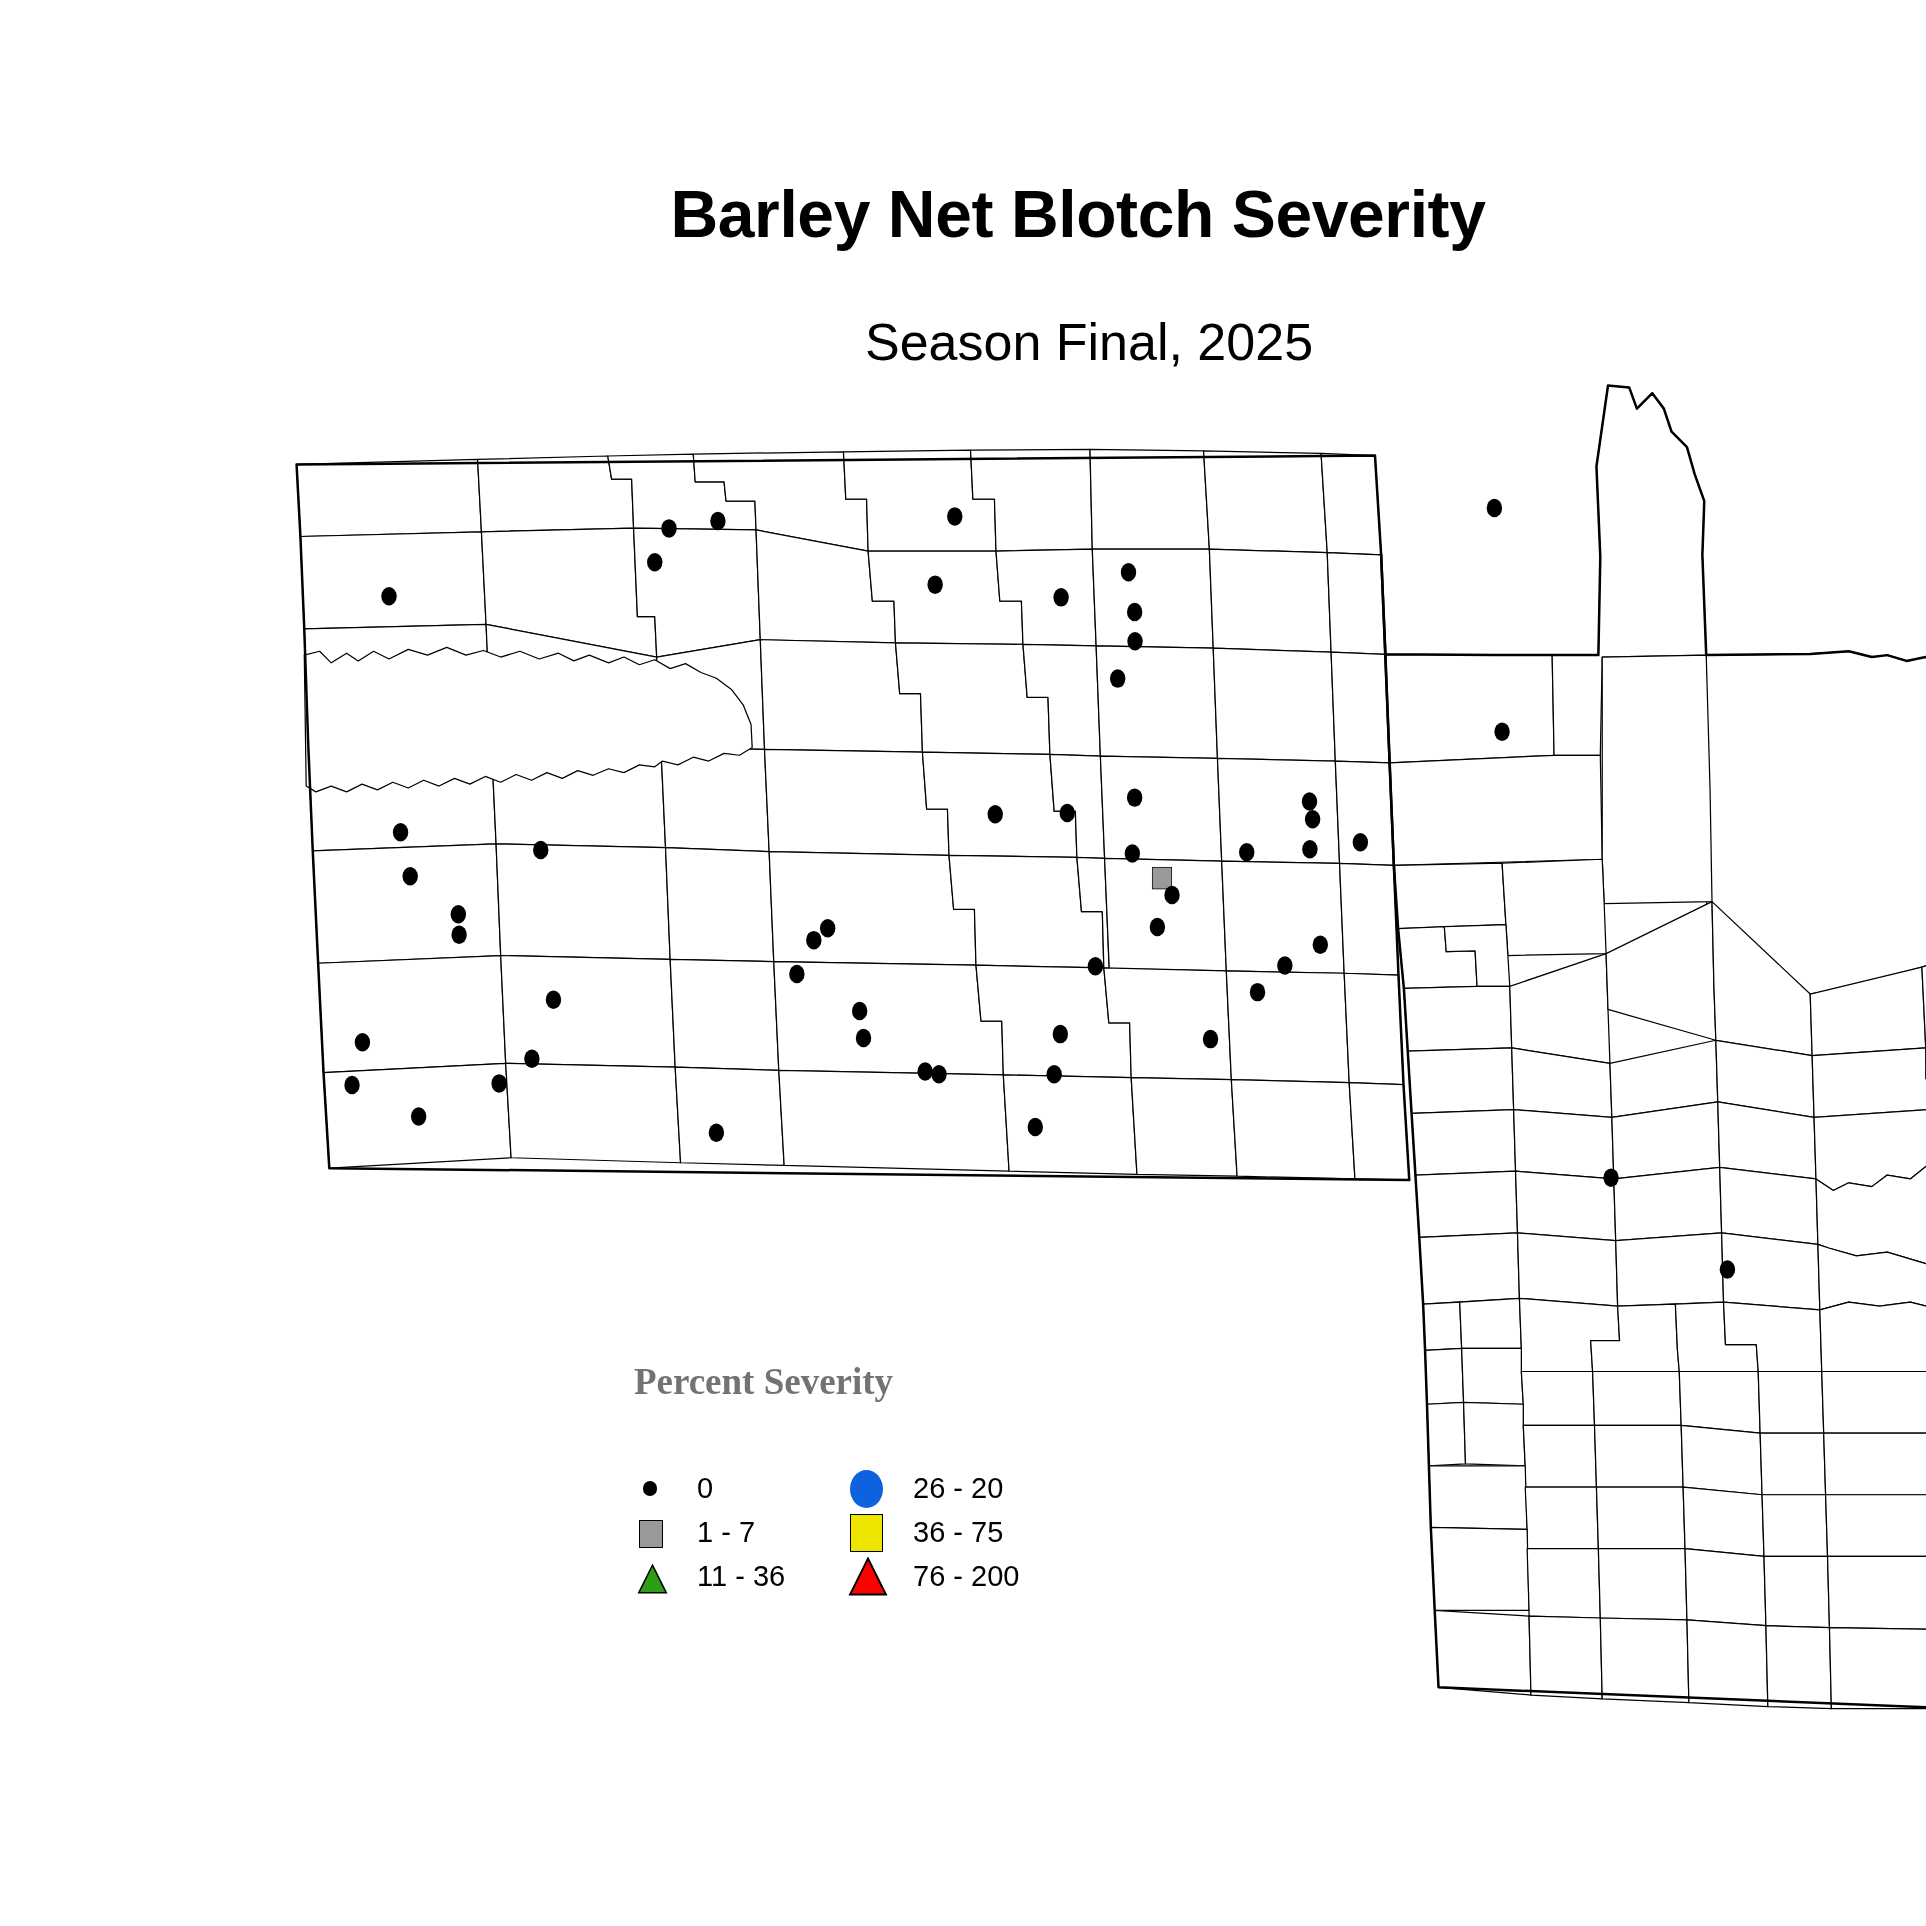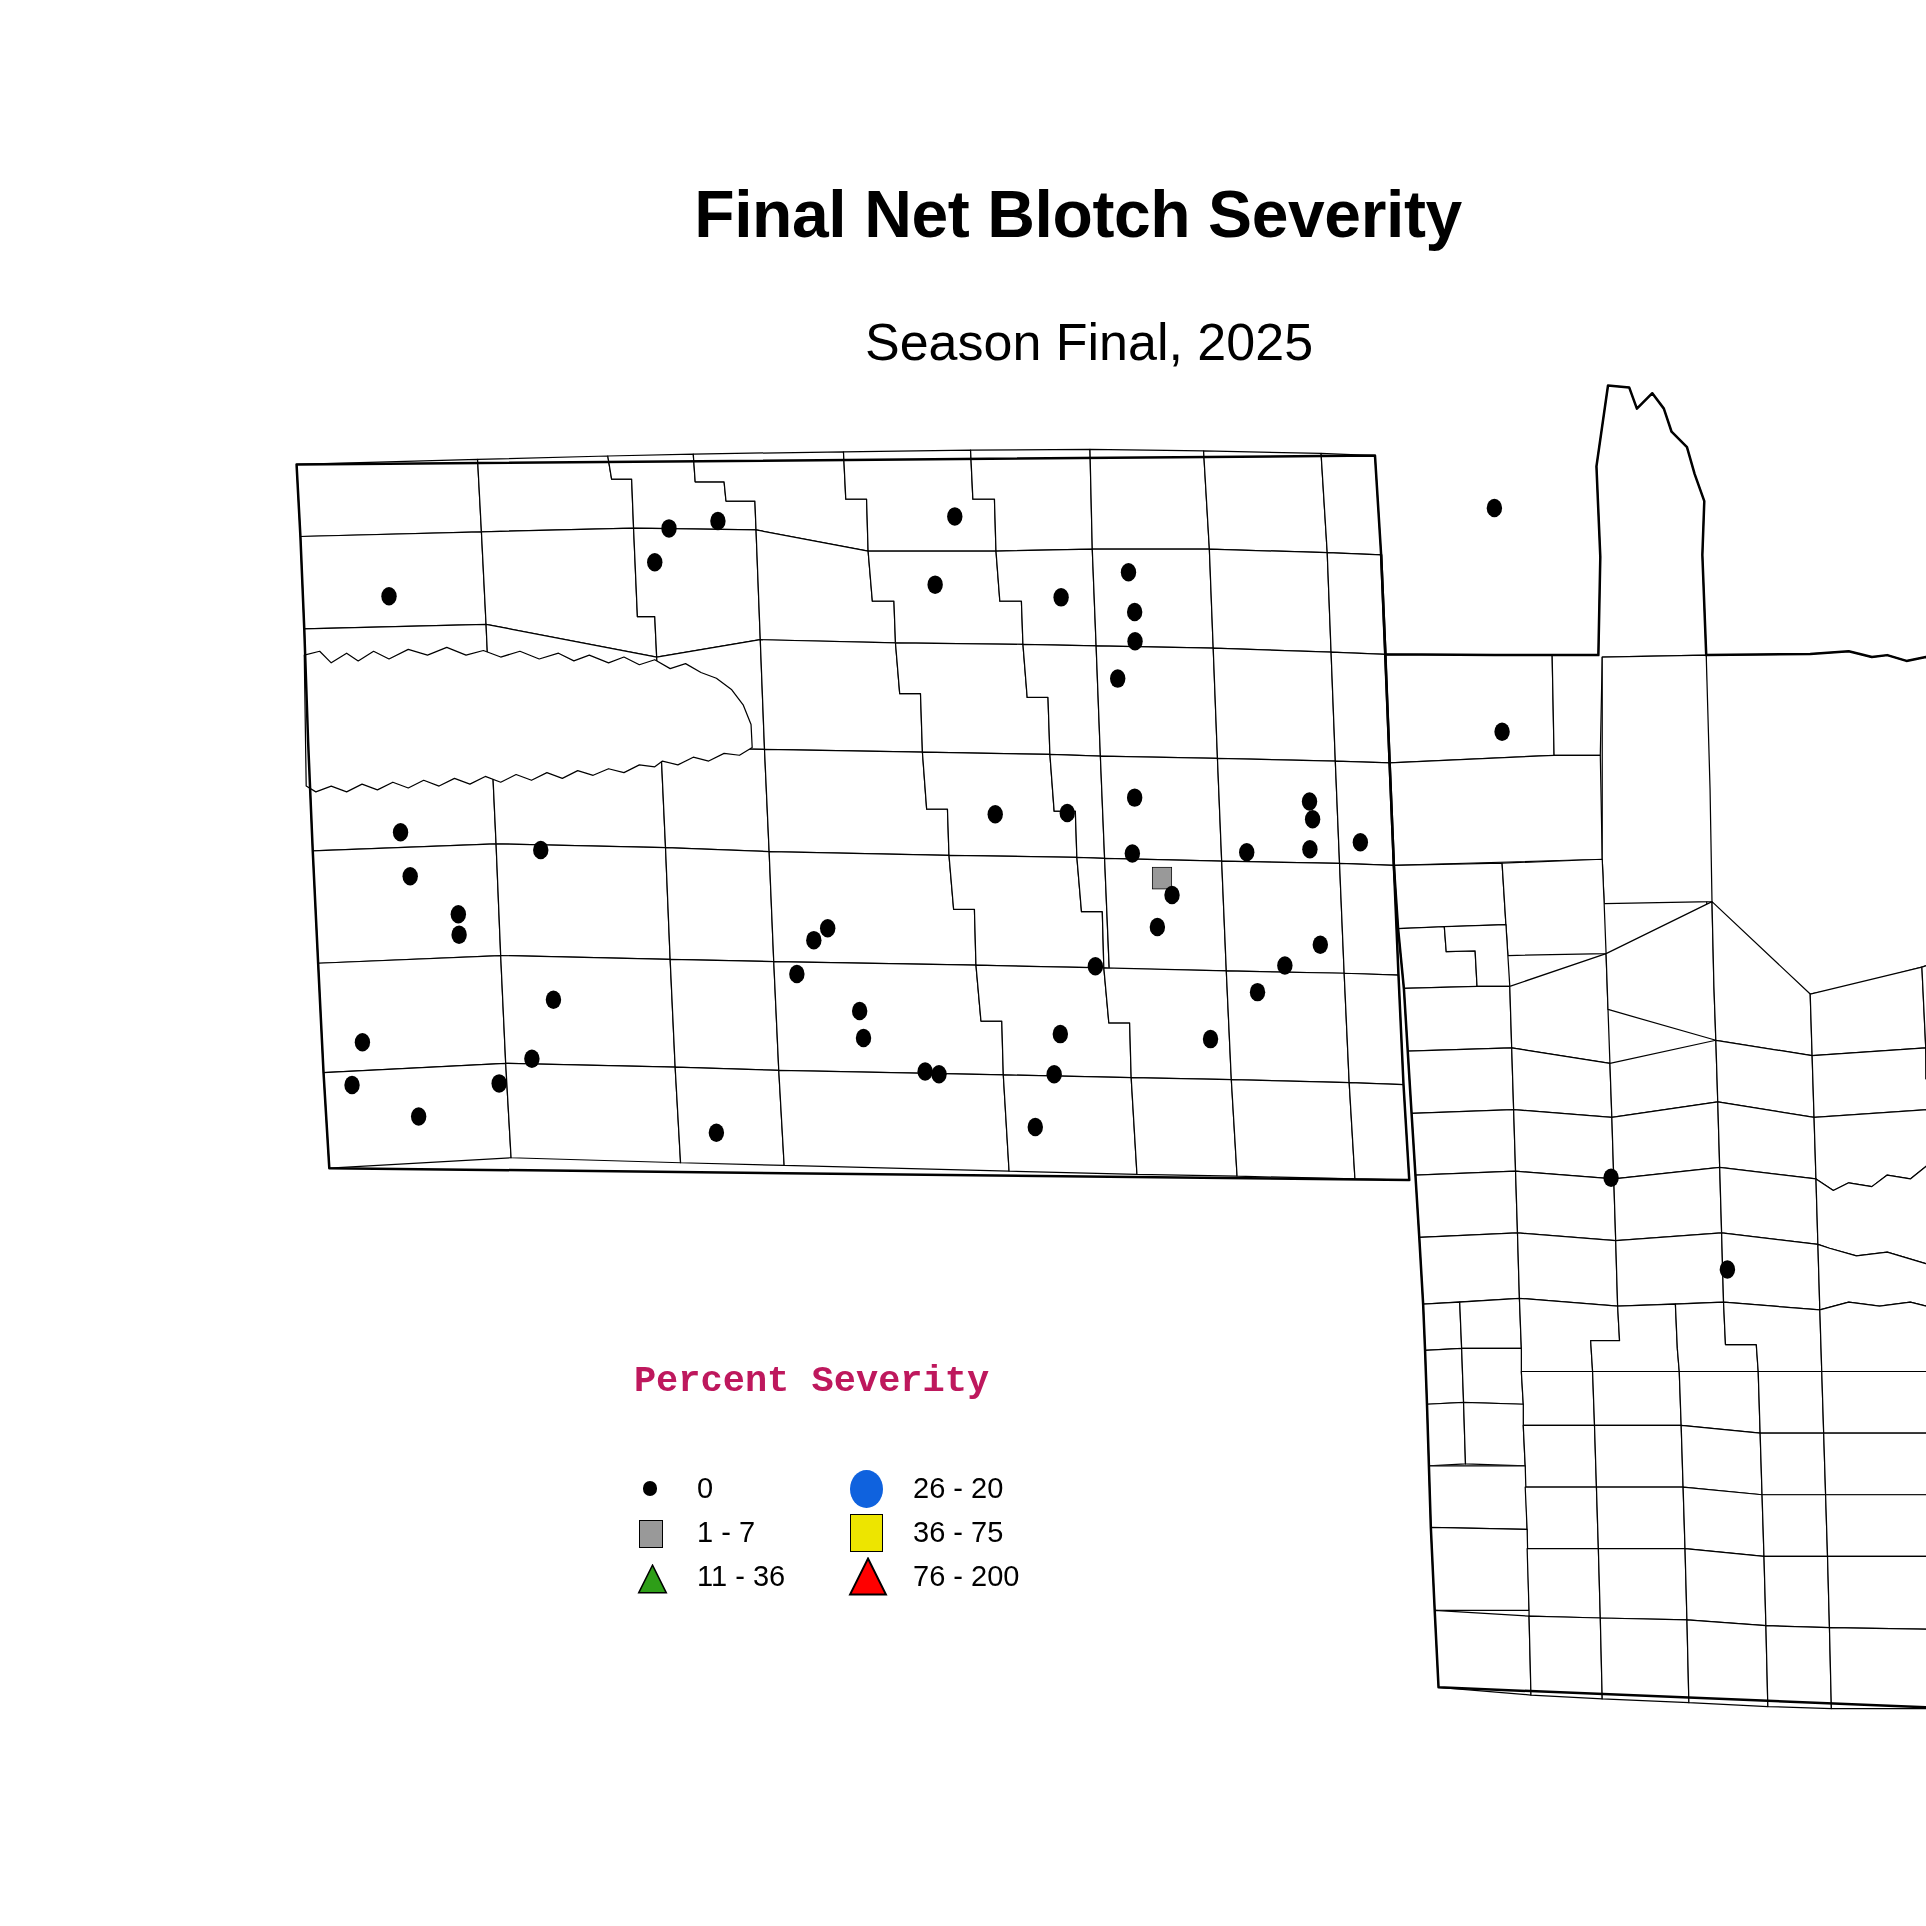--- a/index.html
+++ b/index.html
@@ -18,39 +18,39 @@
   .subtitle-shift{display:inline-block;transform:translateX(-204px);margin-left:44px;}
   .title-shift{display:inline-block;transform:translateX(-193px);}
   #mapwrap{position:absolute;left:0;top:0;width:2542px;height:1965px;}
   svg{display:block;}
   .cty{fill:#ffffff;stroke:#000000;stroke-width:3.2;stroke-linejoin:round;}
   .state{fill:none;stroke:#000000;stroke-width:6.5;stroke-linejoin:round;}
   
   #legend{position:absolute;left:632px;top:1348px;width:539px;height:293px;}
   .lg-title{
     position:absolute;left:1.9px;top:11.6px;font-size:37px;font-weight:bold;
-    font-family:Liberation Mono, monospace;color:#be185d;white-space:nowrap;
+    font-family:Liberation Serif, serif;color:#737373;white-space:nowrap;
   }
   .lg-col{position:absolute;}
   .lg-colA{left:0px;top:119px;}
   .lg-colB{left:216px;top:119px;}
   .lg-row{position:relative;height:44px;}
   .lg-sym{position:absolute;left:0;top:0;width:46px;height:42px;}
   .lg-lab{
     position:absolute;left:65px;top:1.5px;font-size:29px;color:#000;
     font-family:"Liberation Sans",sans-serif;white-space:nowrap;line-height:39px;
   }
   .sym-dot{position:absolute;left:10.8px;top:14px;width:14.6px;height:14.6px;border-radius:50%;background:#000;}
 </style>
 </head>
 <body>
 
 <div id="stage">
 
-  <div class="title"><span class="title-shift">Final Net Blotch Severity</span></div>
+  <div class="title"><span class="title-shift">Barley Net Blotch Severity</span></div>
   <div class="subtitle"><span class="subtitle-shift">Season Final, 2025</span></div>
 
   <div id="mapwrap">
     <svg width="2542" height="1965" viewBox="0 0 6600 5100" xmlns="http://www.w3.org/2000/svg">
       <g id="nd-counties">
 
         <path class="cty" d="M770,1205 L1240,1192 L1250,1380 L780,1392 Z"></path>
         <path class="cty" d="M1240,1192 L1578,1183 L1588,1243 L1640,1243 L1645,1370 L1250,1380 Z"></path>
         <path class="cty" d="M1578,1183 L1800,1178 L1805,1250 L1880,1250 L1885,1300 L1960,1300 L1963,1375 L1645,1370 L1640,1243 L1588,1243 Z"></path>
         <path class="cty" d="M1800,1178 L2190,1172 L2196,1295 L2250,1295 L2254,1430 L1963,1375 L1960,1300 L1885,1300 L1880,1250 L1805,1250 Z"></path>

